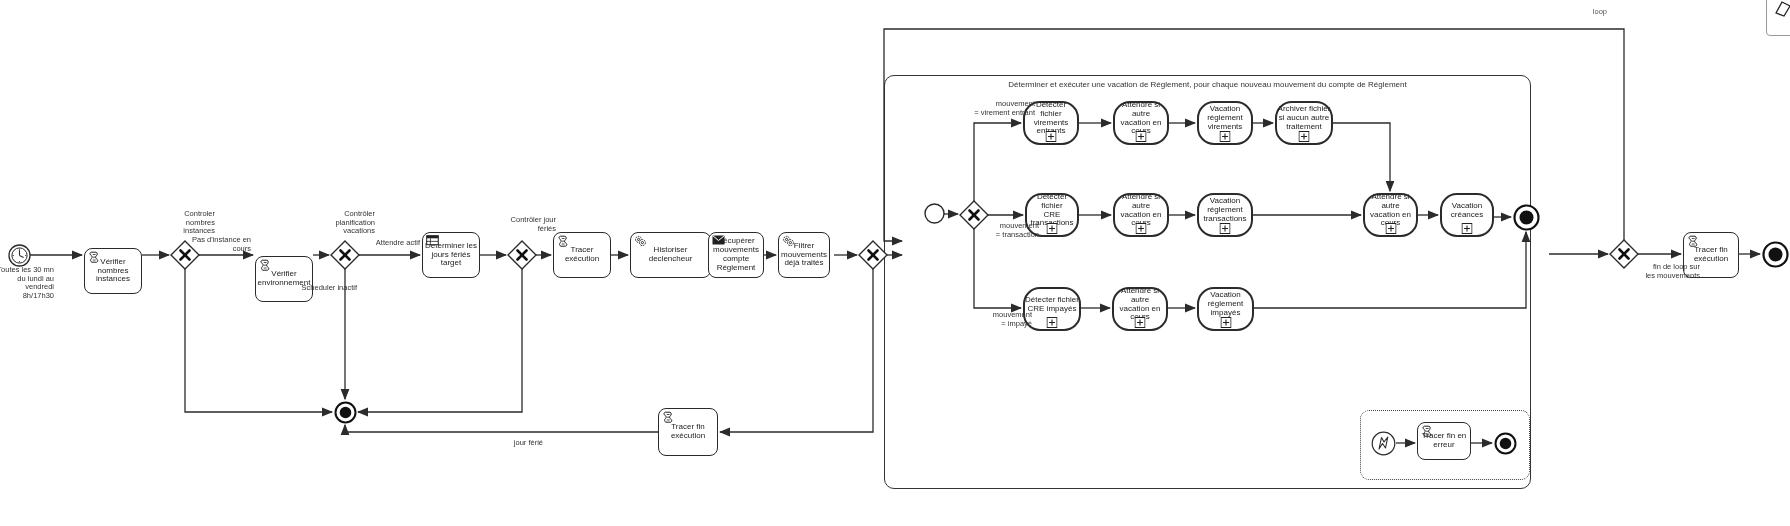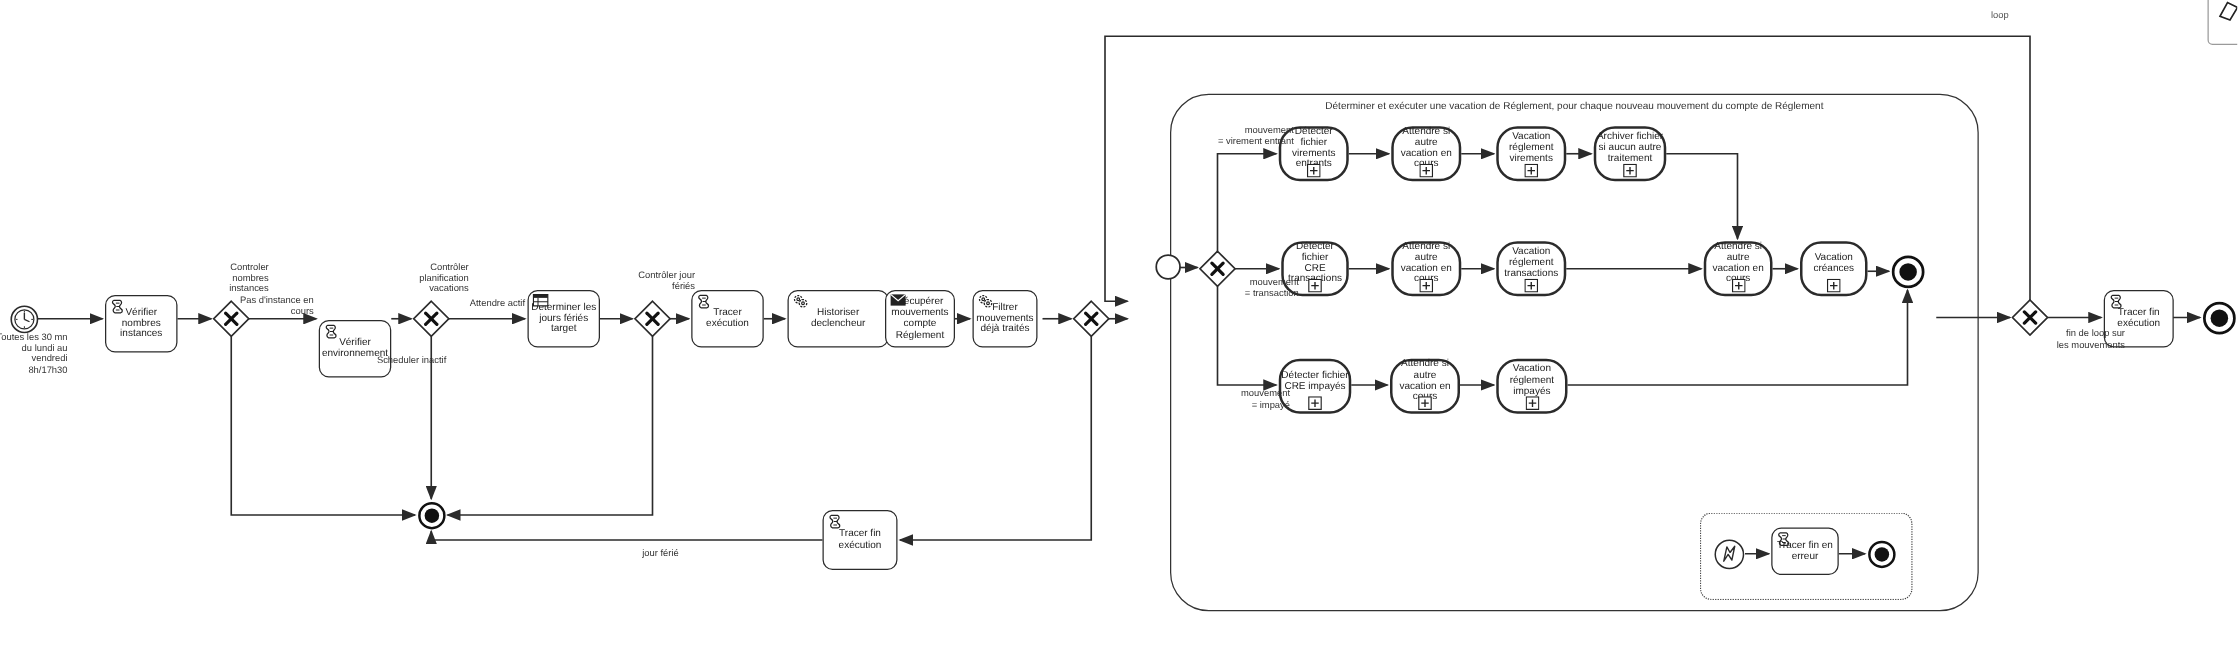--- a/index.html
+++ b/index.html
@@ -18,21 +18,21 @@
   .subproc{position:absolute;z-index:0;border:1.6px solid #333;border-radius:10px;background:#fff;}
   .subproc-title{position:absolute;left:0;right:0;top:4px;text-align:center;font-size:8px;color:#333;}
   .eventsub{position:absolute;z-index:1;border:1.6px dotted #444;border-radius:9px;}
   .cornerbtn{position:absolute;z-index:4;border:1.5px solid #9a9a9a;border-radius:4px;background:#fff;}
 </style>
 </head>
 <body>
 
 <div class="canvas">
 
-  <div class="subproc" style="left:936px;top:75px;width:645px;height:412px;border-radius:31px;">
+  <div class="subproc" style="left:884px;top:75px;width:645px;height:412px;">
     <div class="subproc-title">Déterminer et exécuter une vacation de Réglement, pour chaque nouveau mouvement du compte de Réglement</div>
   </div>
 
   <div class="eventsub" style="left:1360px;top:410px;width:168px;height:68px;"></div>
 
   <svg class="edges" width="1790" height="526">
     <defs>
       <marker id="arr" markerWidth="9" markerHeight="7" refX="8" refY="3.5" orient="auto">
         <path d="M0,0 L9,3.5 L0,7 Z" fill="#2b2b2b"></path>
       </marker>
@@ -182,21 +182,21 @@
   <div class="node" style="left:1609px;top:239px;">
     <svg width="30" height="30">
         <polygon points="15,1 29,15 15,29 1,15" fill="#fff" stroke="#2b2b2b" stroke-width="1.4"></polygon>
       <g stroke="#111" stroke-width="2.6" stroke-linecap="round">
           <line x1="10.5" y1="10.5" x2="19.5" y2="19.5"></line>
           <line x1="19.5" y1="10.5" x2="10.5" y2="19.5"></line>
         </g>
       </svg>
   </div>
 
-  <div class="node task" style="left:84px;top:236px;width:58px;height:46px;text-align:center;">
+  <div class="node task" style="left:84px;top:248px;width:58px;height:46px;text-align:center;">
     <svg class="ticon" width="12" height="13">
       <path d="M3.2,1.2 C1.6,1.8 1.6,3.5 3,4.3 C4.4,5.1 4.6,6.6 3.4,7.6 C2.2,8.6 2.2,10.5 3.8,11.2 L8.6,11.2 C10.2,10.6 10.2,8.9 8.8,8.1 C7.4,7.3 7.2,5.8 8.4,4.8 C9.6,3.8 9.6,1.9 8,1.2 Z" fill="none" stroke="#222" stroke-width="1"></path>
       <g stroke="#222" stroke-width="0.8">
           <line x1="4.7" y1="3.5" x2="7.6" y2="3.5"></line>
           <line x1="5" y1="6.2" x2="7.9" y2="6.2"></line>
           <line x1="4.7" y1="9" x2="7.6" y2="9"></line>
         </g>
     </svg>
     <div>Vérifier nombres
 instances</div>

